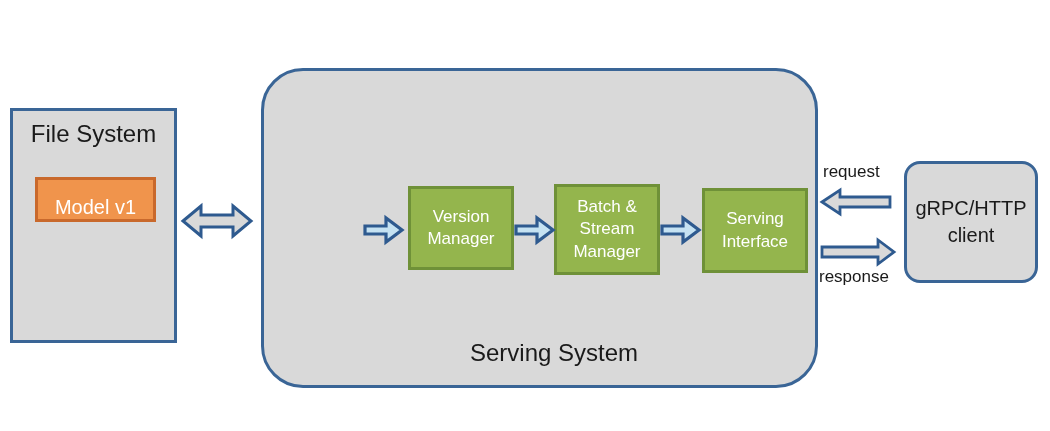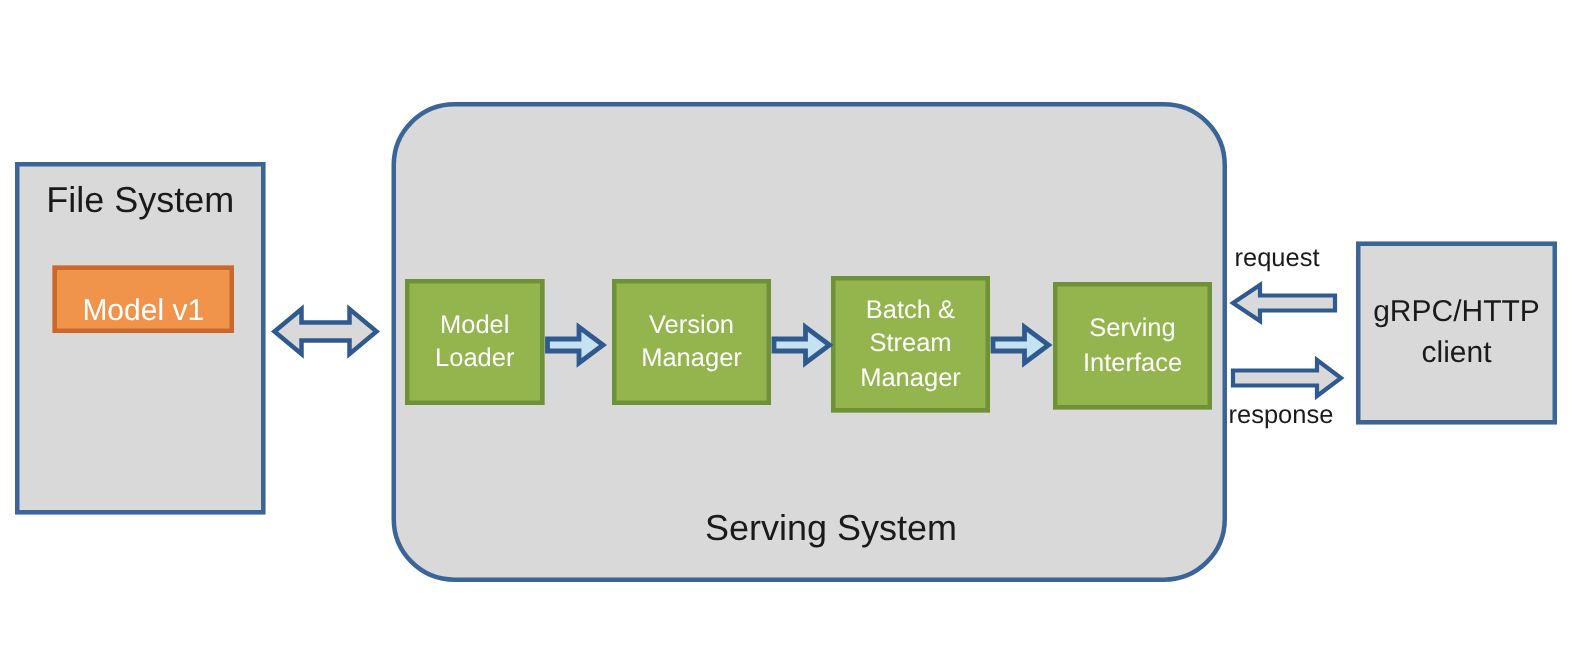--- a/index.html
+++ b/index.html
@@ -91,20 +91,21 @@
 
   .client-box {
     left: 904px; top: 161px; width: 134px; height: 122px;
     display: flex;
     flex-direction: column;
     align-items: center;
     justify-content: center;
     font-size: 20px;
     line-height: 1.35;
     text-align: center;
+    border-radius: 16px;
   }
 </style>
 </head>
 <body>
 
 <div class="canvas">
 
   <div class="panel file-system">
     <div class="fs-title">File System</div>
     <div class="model-box model-v1">
@@ -113,23 +114,20 @@
   </div>
 
   <svg class="arrow-svg double-arrow" width="74" height="40" viewBox="0 0 74 40">
     <polygon points="3,20 21,5 21,14 53,14 53,5 71,20 53,35 53,26 21,26 21,35" fill="#d9d9d9" stroke="#2e5a8f" stroke-width="3"></polygon>
   </svg>
 
   <div class="panel serving-system">
     <div class="serving-title">Serving System</div>
   </div>
 
-  <div class="component comp-loader">
-    <span>Model Loader</span>
-  </div>
   <div class="component comp-batch">
     <span>Batch &amp; Stream Manager</span>
   </div>
   <div class="component comp-version">
     <span>Version Manager</span>
   </div>
   <div class="component comp-serving">
     <span>Serving Interface</span>
   </div>
 

